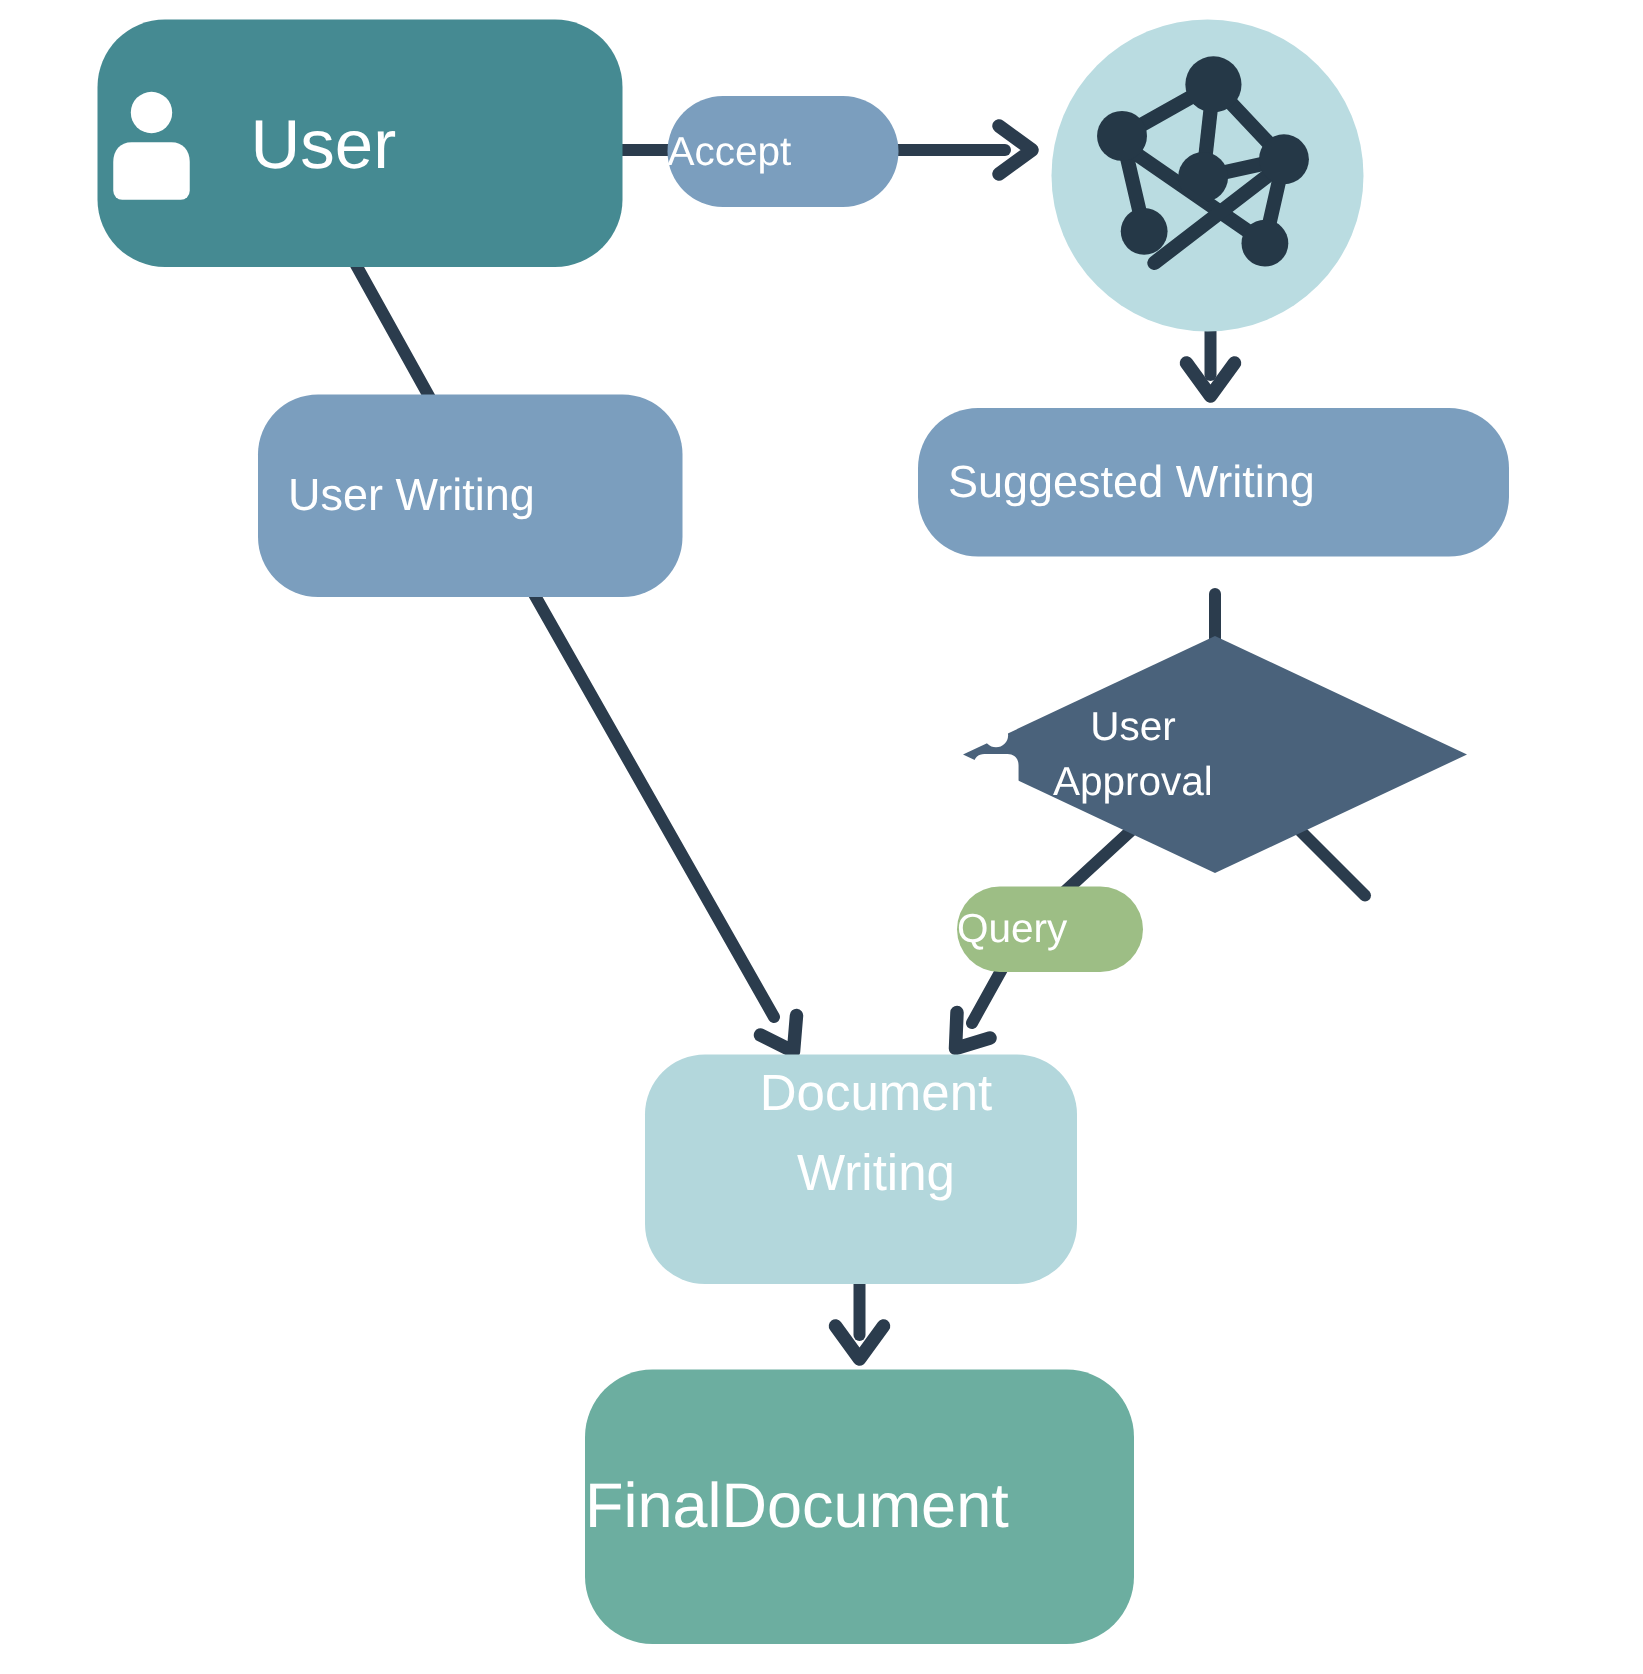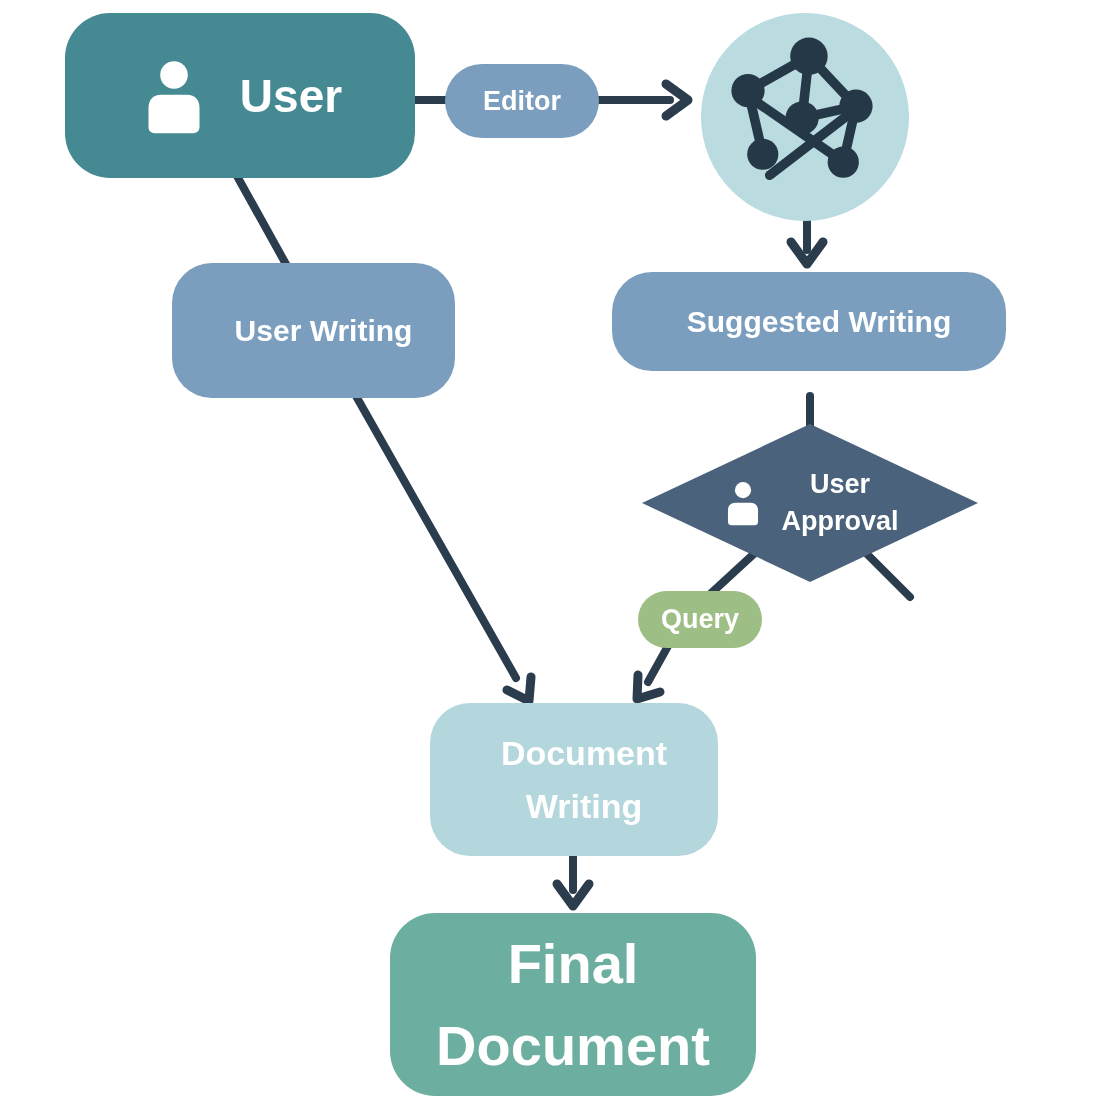--- a/index.html
+++ b/index.html
@@ -8,37 +8,37 @@
     --final_green:#6CAEA0; --line:#2B3C4D; --icon_dark:#253847; --text_light:#FFFFFF;
   }
   html,body{margin:0;padding:0;background:#fff;}
   .canvas{
     position:relative; width:1095px; height:1116px; background:#fff; overflow:hidden;
     font-family:"Liberation Sans", sans-serif;
   }
   .layer{position:absolute; left:0; top:0; width:100%; height:100%;}
   svg.connectors{z-index:0;}
   .node{
-    position:absolute; z-index:1; display:flex; align-items:center; justify-content:center;
-    color:var(--text_light); font-weight:700; box-sizing:border-box; text-align:center;
+    position:absolute; z-index:1; display:flex; align-items:center; justify-content:flex-start;
+    color:var(--text_light); font-weight:400; box-sizing:border-box; text-align:center;
   }
   .rounded{border-radius:40px;padding-left:20px;}
   .pill{border-radius:999px;}
   .user-box{left:65px; top:13px; width:350px; height:165px; background:var(--teal); border-radius:45px; gap:30px;}
   .user-box .label{font-size:46px;}
   .query-pill{left:445px; top:64px; width:154px; height:74px; background:var(--blue); font-size:27px;}
   .network-circle{left:701px; top:13px; width:208px; height:208px; border-radius:50%; background:var(--circle_fill);}
   .suggested-box{left:612px; top:272px; width:394px; height:99px; background:var(--blue); font-size:30px;}
   .writing-box{left:172px; top:263px; width:283px; height:135px; background:var(--blue); font-size:30px;}
   .approval-overlay{left:642px; top:424px; width:336px; height:158px; background:transparent; gap:16px; z-index:2;}
   .approval-overlay .lines{font-size:27px; line-height:1.38;}
   .accept-pill{left:638px; top:591px; width:124px; height:57px; background:var(--green_accept); font-size:27px;}
   .deny-pill{left:875px; top:591px; width:123px; height:57px; background:var(--red_deny); font-size:27px;}
   .editor-box{left:430px; top:703px; width:288px; height:153px; background:var(--editor_fill); font-size:34px; line-height:1.55; flex-direction:column;}
-  .final-box{left:390px; top:913px; width:366px; height:183px; background:var(--final_green); border-radius:45px; font-size:56px; line-height:1.45; flex-direction:column;}
+  .final-box{left:390px; top:913px; width:366px; height:183px; background:var(--final_green); border-radius:45px; font-size:42px; line-height:1.45; flex-direction:row;}
   .multiline{display:flex; flex-direction:column; justify-content:center;}
   .person-icon-lg{width:72px; height:78px;}
   .person-icon-sm{width:44px; height:50px;}
   .net-glyph{width:208px; height:208px;}
   .stroke-line{stroke:var(--line); stroke-width:8; stroke-linecap:round; fill:none;}
   .stroke-arrow{stroke:var(--line); stroke-width:9; stroke-linecap:round; stroke-linejoin:round; fill:none;}
 </style>
 </head>
 <body>
 
@@ -67,21 +67,21 @@
 
   <div class="node user-box">
     <svg class="person-icon-lg" viewBox="0 0 24 26">
       <circle cx="12" cy="6" r="4.6" fill="#fff"></circle>
       <path d="M7.6 12.6 h8.8 c2.6 0 4.1 1.8 4.1 4.4 v6.4 a2 2 0 0 1 -2 2 h-13 a2 2 0 0 1 -2 -2 v-6.4 c0-2.6 1.5-4.4 4.1-4.4 z" fill="#fff"></path>
     </svg>
     <span class="label">User</span>
   </div>
 
   <div class="node pill query-pill">
-    <span>Editor</span>
+    <span>Accept</span>
   </div>
 
   <div class="node network-circle">
     <svg class="net-glyph" viewBox="0 0 100 100">
       <g style="stroke:var(--icon_dark)" stroke-width="4.6" stroke-linecap="round">
         <line x1="51.9" y1="20.8" x2="22.6" y2="37.3"></line>
         <line x1="51.9" y1="20.8" x2="74.5" y2="44.8"></line>
         <line x1="51.9" y1="20.8" x2="48.6" y2="50.5"></line>
         <line x1="22.6" y1="37.3" x2="29.7" y2="67.9"></line>
         <line x1="48.6" y1="50.5" x2="74.5" y2="44.8"></line>

